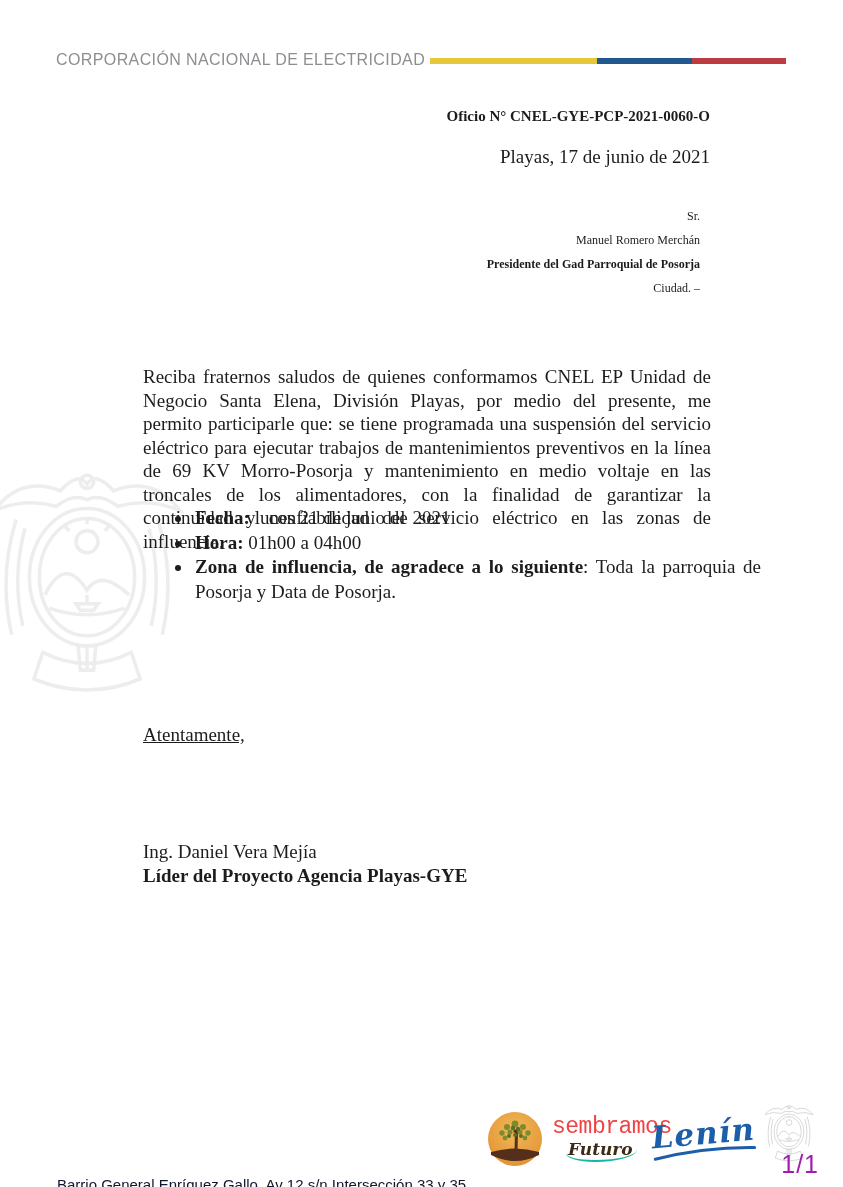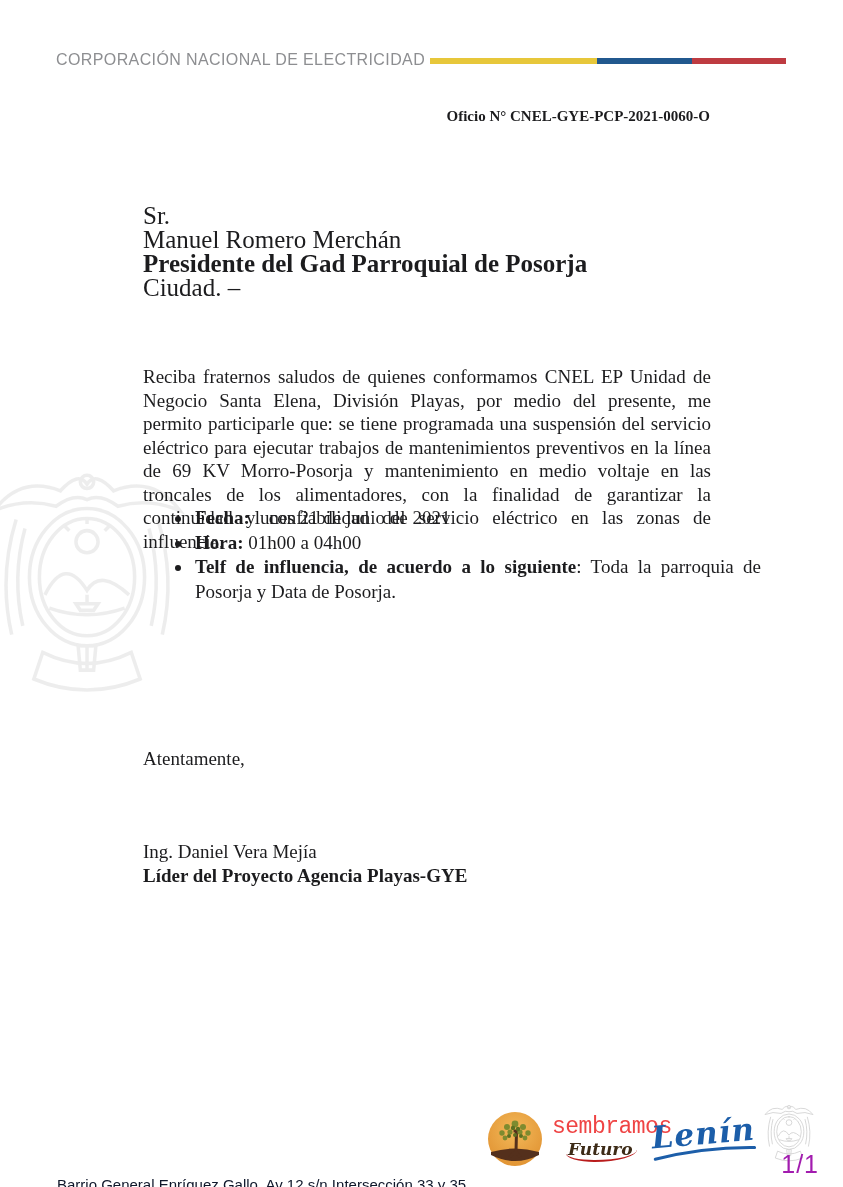--- a/index.html
+++ b/index.html
@@ -31,40 +31,40 @@
   
   .ref-line{
     position:absolute;left:143px;top:108px;width:567px;
     text-align:right;font-weight:bold;font-size:15px;
   }
   .date-line{
     position:absolute;left:143px;top:146px;width:567px;
     text-align:right;font-size:19px;
   }
   .recipient{
-    position:absolute;left:143px;top:204px;width:567px;
-    font-size:25px;line-height:24px;
+    position:absolute;left:133px;top:204px;width:567px;
+    font-size:12px;line-height:24px;text-align:right;
   }
   .recipient .bold{font-weight:bold;}
   .greeting{
     position:absolute;left:143px;top:318px;width:567px;font-size:19px;
   }
   .para{
     font-size:19px;line-height:23.5px;text-align:justify;
   }
   .para1{position:absolute;left:143px;top:365px;width:568px;}
   .para2{position:absolute;left:143px;top:608px;width:568px;}
   .bullets{
     position:absolute;left:143px;top:506px;width:568px;
     margin:0;padding:0 0 0 50px;
     font-size:19px;line-height:24.5px;
   }
   .bullets li{margin:0;padding-left:2px;text-align:justify;}
   .bullets .b{font-weight:bold;}
-  .closing{position:absolute;left:143px;top:748px;font-size:19px;}
+  .closing{position:absolute;left:143px;top:724px;font-size:19px;text-decoration:underline;}
   .signature{
     position:absolute;left:143px;top:840px;width:567px;
     font-size:19px;line-height:24px;
   }
   .signature .bold{font-weight:bold;}
   
   .watermark{
     position:absolute;left:-44px;top:462px;width:262px;height:248px;
     opacity:.10;pointer-events:none;
   }
@@ -81,21 +81,21 @@
   .sembra-circle{width:56px;height:56px;flex:0 0 56px;}
   .sembra-text{margin-left:9px;line-height:1;}
   .sembra-line1{
     font-family:Liberation Mono, monospace;
     font-size:23px;color:#ef4444;letter-spacing:-.5px;
   }
   .sembra-line2{
     font-family:"DejaVu Serif", serif;
     font-style:italic;font-weight:bold;font-size:17px;color:#3d2b17;
     margin-left:14px;margin-top:2px;
-    border-bottom:2px solid #b91c1c;border-radius:0 0 60% 40%;
+    border-bottom:2px solid #14b8a6;border-radius:0 0 60% 40%;
     display:inline-block;padding:0 4px 2px 2px;
   }
   .logo-lenin{
     position:absolute;left:652px;top:1118px;width:104px;height:50px;
     transform:rotate(-5deg);
     color:#1c5ea9;text-align:center;
   }
   .lenin-text{
     font-family:"DejaVu Serif", serif;
     font-style:italic;font-weight:bold;font-size:31px;line-height:30px;
@@ -152,35 +152,36 @@
     <div class="y" style="background:#e7c73a"></div>
     <div class="b" style="background:#21588e"></div>
     <div class="r" style="background:#be3b41"></div>
   </div>
 
   <svg class="watermark" viewBox="0 0 100 112">
     <use href="#coa"></use>
   </svg>
 
   <div class="ref-line">Oficio N° CNEL-GYE-PCP-2021-0060-O</div>
+  <div class="date-line">Playas, 17 de junio de 2021</div>
 
   <div class="recipient">
     <div>Sr.</div>
     <div>Manuel Romero Merchán</div>
     <div class="bold">Presidente del Gad Parroquial de Posorja</div>
     <div>Ciudad. –</div>
   </div>
 
 
   <div class="para para1">Reciba fraternos saludos de quienes conformamos CNEL EP Unidad de Negocio Santa Elena, División Playas, por medio del presente, me permito participarle que: se tiene programada una suspensión del servicio eléctrico para ejecutar trabajos de mantenimientos preventivos en la línea de 69 KV Morro-Posorja y mantenimiento en medio voltaje en las troncales de los alimentadores, con la finalidad de garantizar la continuidad y confiabilidad del servicio eléctrico en las zonas de influencia.</div>
 
   <ul class="bullets">
     <li><span class="b">Fecha:</span><span> lunes 21 de junio de 2021</span></li>
     <li><span class="b">Hora:</span><span> 01h00 a 04h00</span></li>
-    <li><span class="b">Telf de influencia, de acuerdo a lo siguiente</span><span>: Toda la parroquia de Posorja y Data de Posorja.</span></li>
+    <li><span class="b">Zona de influencia, de agradece a lo siguiente</span><span>: Toda la parroquia de Posorja y Data de Posorja.</span></li>
   </ul>
 
 
   <div class="closing">Atentamente,</div>
 
   <div class="signature">
     <div>Ing. Daniel Vera Mejía</div>
     <div class="bold">Líder del Proyecto Agencia Playas-GYE</div>
   </div>
 

